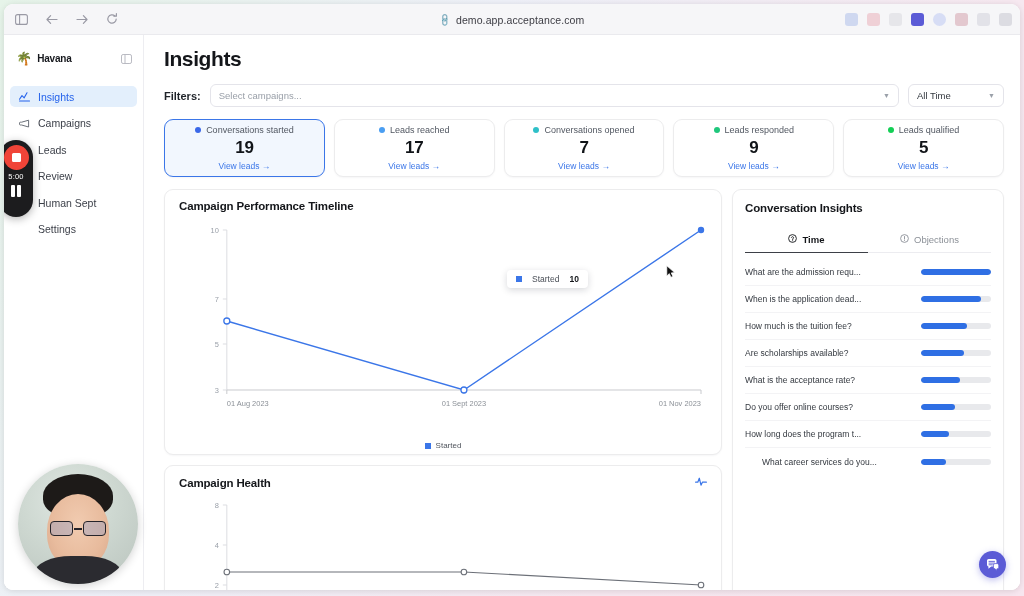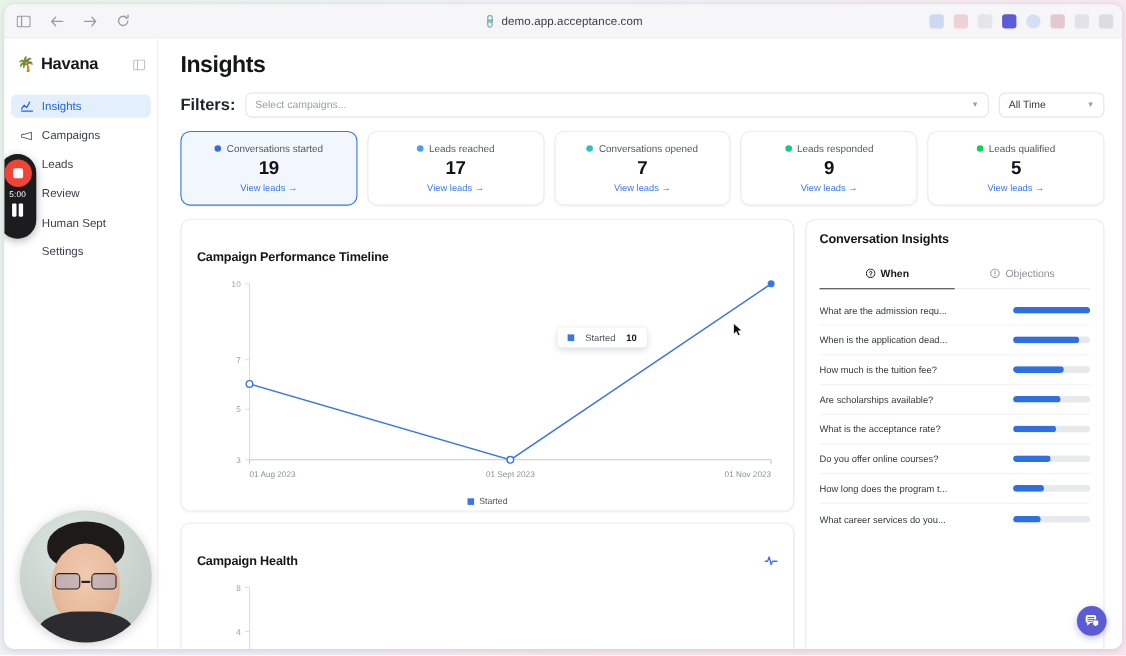--- a/index.html
+++ b/index.html
@@ -74,21 +74,21 @@
     background: #fff;
     padding-top: 7px;
     position: relative;
   }
   #brand {
     display: flex; align-items: center;
     padding: 3px 10px 0 12px; height: 30px;
     gap: 5px;
   }
   #brand .palm { font-size: 13px; line-height: 1; }
-  #brand .bname { font-size: 15px; font-weight: 700; color: #16181d; letter-spacing: -.2px; }
+  #brand .bname { font-size: 10px; font-weight: 700; color: #16181d; letter-spacing: -.2px; }
   #brand .toggle {
     margin-left: auto; color: #b9bac2; font-size: 11px;
     width: 13px; height: 13px; display: flex; align-items: center; justify-content: center;
   }
   #nav { margin-top: 14px; padding: 0 6px; }
   .nav-item {
     display: flex; align-items: center; gap: 8px;
     height: 21px; padding: 0 8px;
     border-radius: 5px;
     font-size: 10.5px; color: #3b3f48;
@@ -150,54 +150,54 @@
     position:absolute; left:50%; bottom:-12px; transform:translateX(-50%);
     width:86px; height:40px; background:#2b2b30; border-radius:42% 42% 0 0;
   }
 
   
   #main { flex: 1; background: #fff; padding: 12px 16px 0 20px; overflow: hidden; position: relative; }
   #page-title { font-size: 21px; font-weight: 700; color: #14161a; letter-spacing: -.4px; margin-bottom: 13px; }
 
   
   #filters { display: flex; align-items: center; gap: 9px; margin-bottom: 12px; }
-  #filters-label { font-size: 15px; font-weight: 700; color: #1f2329; }
+  #filters-label { font-size: 11px; font-weight: 700; color: #1f2329; }
   .ctrl {
     height: 23px; border: 1px solid #e4e4ea; border-radius: 6px;
     background: #fff; display: flex; align-items: center;
     font-size: 9.5px; color: #6a6f78; padding: 0 8px; gap: 6px;
   }
   #campaign-select { flex: 1; justify-content: space-between; }
   #campaign-select .ph { color: #9aa0a9; }
   #date-range { width: 192px; color: #33383f; gap: 7px; }
   #date-range .cal { color: #6b7079; font-size: 9px; }
   #time-select { width: 96px; justify-content: space-between; color: #33383f; }
   .chev { color: #9aa0a9; font-size: 7px; }
 
   
   #stats { display: flex; gap: 9px; margin-bottom: 12px; }
   .stat {
-    flex: 1; height: 68px; border: 1px solid #ececed; border-radius: 9px;
+    flex: 1; height: 58px; border: 1px solid #ececed; border-radius: 9px;
     background: #fff; display: flex; flex-direction: column; align-items: center;
     justify-content: center; gap: 3px;
     box-shadow: 0 1px 2px rgba(16,24,40,.04);
   }
   .stat.active { border: 1.5px solid #3b76e8; background: #f2f7fe; }
   .stat .lbl { display: flex; align-items: center; gap: 5px; font-size: 9px; color: #525862; }
   .stat .dot { width: 6px; height: 6px; border-radius: 50%; display: block; }
   .stat .num { font-size: 17px; font-weight: 700; color: #111418; letter-spacing: -.3px; }
   .stat .lnk { font-size: 8.5px; color: #3b76e8; }
 
   
   #lower { display: flex; gap: 10px; }
   #col-left { width: 558px; }
   .card {
     border: 1px solid #ececed; border-radius: 9px; background: #fff;
     box-shadow: 0 1px 2px rgba(16,24,40,.04);
-    padding: 28px 14px;
+    padding: 10px 14px;
   }
   .card-title { font-size: 11.5px; font-weight: 700; color: #14161a; letter-spacing: -.15px; }
   #timeline-card { height: 266px; margin-bottom: 10px; position: relative; }
   #health-card { height: 150px; position: relative; overflow: hidden; }
   #health-head { display:flex; align-items:center; justify-content:space-between; }
   #health-icon { color:#3b76e8; font-size:11px; }
 
   
   .plot { position: relative; width: 100%; }
   .plot svg { display: block; width: 100%; height: 100%; overflow: visible; }
@@ -232,21 +232,21 @@
     font-size: 9.5px; color: #8b9097; padding-bottom: 7px;
     border-bottom: 1px solid #ececf0;
   }
   .tab.active { color: #14161a; font-weight: 700; border-bottom: 1.5px solid #3d4047; }
   .tab .ti { font-size: 9px; }
   #faq-list { margin-top: 6px; }
   .faq-row {
     display: flex; align-items: center; gap: 8px;
     height: 27px; border-bottom: 1px solid #f3f3f5;
   }
-  .faq-row:last-child { border-bottom: none; }
+  .faq-row:last-child { border-bottom: none; margin-left: 17px; }
   .faq-q { flex: 1; font-size: 8.5px; color: #33383f; white-space: nowrap; overflow: hidden; }
   .faq-bar { width: 70px; height: 6px; background: #e8e9ec; border-radius: 3px; overflow: hidden; }
   .faq-bar i { display: block; height: 100%; background: #2f6fe4; border-radius: 3px; }
 
   
   #chat-fab {
     position: absolute; right: 14px; bottom: 12px;
     width: 27px; height: 27px; border-radius: 50%;
     background: #5b5bd6; display: flex; align-items: center; justify-content: center;
     box-shadow: 0 2px 7px rgba(91,91,214,.4);
@@ -550,21 +550,21 @@
 
               <div id="tabs">
                 <div class="tab active">
                   <span class="ti">
                     <svg width="9" height="9" viewBox="0 0 9 9">
                         <circle cx="4.5" cy="4.5" r="3.9" fill="none" stroke="currentColor" stroke-width=".9"></circle>
                         <path d="M3.4 3.4a1.1 1.1 0 1 1 1.3 1.4v.7" fill="none" stroke="currentColor" stroke-width=".9" stroke-linecap="round"></path>
                         <circle cx="4.6" cy="6.7" r=".55" fill="currentColor"></circle>
                       </svg>
                   </span>
-                  <span>When</span>
+                  <span>Time</span>
                 </div>
                 <div class="tab">
                   <span class="ti">
                     <svg width="9" height="9" viewBox="0 0 9 9">
                         <circle cx="4.5" cy="4.5" r="3.9" fill="none" stroke="currentColor" stroke-width=".9"></circle>
                         <path d="M4.5 2.5v2.6" stroke="currentColor" stroke-width=".9" stroke-linecap="round"></path>
                         <circle cx="4.5" cy="6.6" r=".5" fill="currentColor"></circle>
                       </svg>
                   </span>
                   <span>Objections</span>

